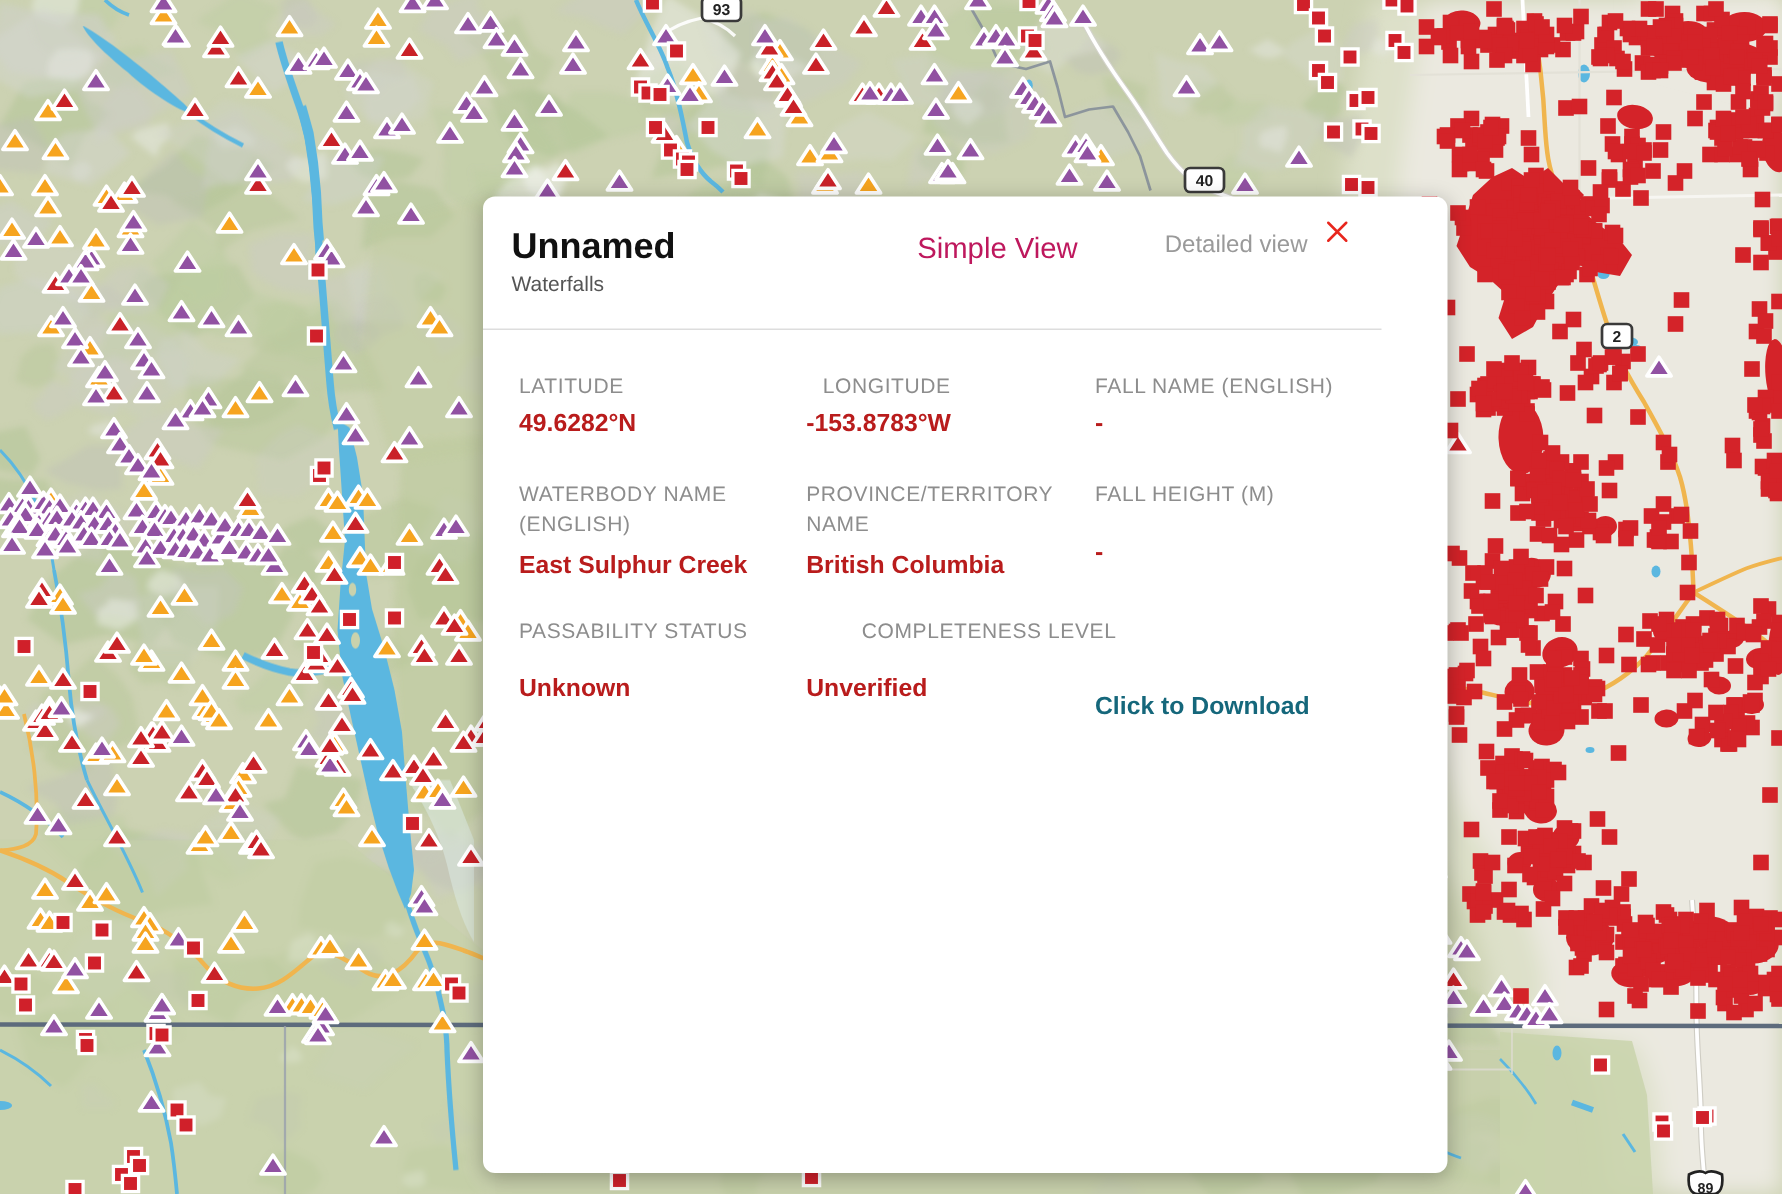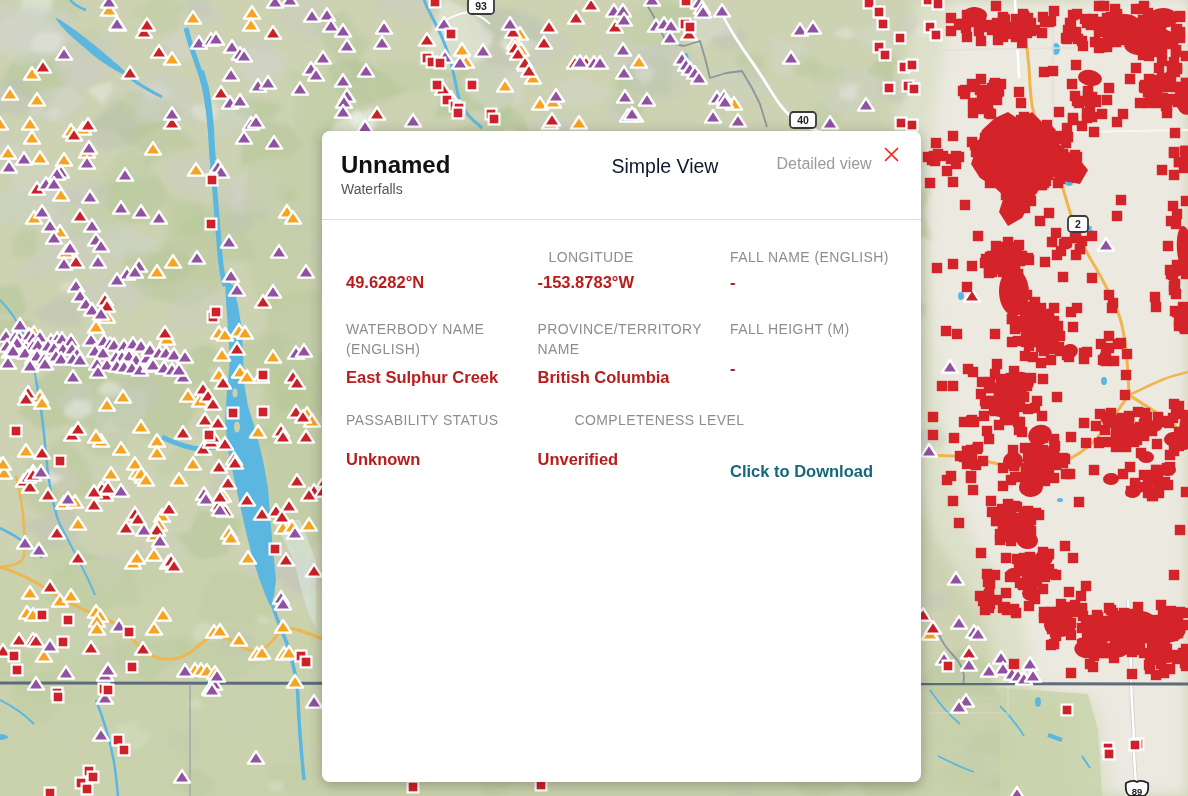--- a/index.html
+++ b/index.html
@@ -1,18 +1,18 @@
 <!DOCTYPE html>
 <html><head><meta charset="utf-8">
 <style>
 html,body{margin:0;padding:0;}
 body{width:1188px;height:796px;overflow:hidden;font-family:"Liberation Sans",sans-serif;}
 .stage{position:relative;width:1020px;height:796px;border-radius:23px;}
 .map{position:absolute;left:0;top:0;}
-.modal{position:absolute;left:321.5px;top:130.5px;width:599px;height:651px;background:#fff;border-radius:8px;box-shadow:0 3px 14px rgba(0,0,0,0.28);}
+.modal{position:absolute;left:321.5px;top:130.5px;width:599px;height:651px;background:#fff;border-radius:8px;box-shadow:0 3px 14px rgba(0,0,0,0.28);padding-left:44px;}
 .ab{position:absolute;white-space:nowrap;}
 .lab{font-size:14px;letter-spacing:0.4px;line-height:20.5px;color:#8d8d8d;white-space:normal;width:185px;}
 .val{font-size:16.5px;font-weight:bold;color:#b91c1c;}
 .link{color:#15677b;text-align:center;}
 </style></head>
 <body>
 <div class="stage">
 <div class="map"><svg width="1188" height="796" viewBox="0 0 1188 796">
 <rect width="1188" height="796" fill="#ccd2b2"></rect>
 <defs>
@@ -2320,26 +2320,27 @@
           <text x="1078" y="227.8" font-family="Liberation Sans, sans-serif" font-size="10.5" font-weight="bold" fill="#222" text-anchor="middle">2</text>
         </g>
 <g>
           <path d="M1126,783 C1130,781 1134,780 1137,782 C1140,780 1144,781 1148,783 C1149,791 1147,796 1142,796 L1132,796 C1127,796 1125,791 1126,783 Z" fill="#fff" stroke="#222" stroke-width="1.8"></path>
           <text x="1137" y="795" font-family="Liberation Sans, sans-serif" font-size="9.5" font-weight="bold" fill="#222" text-anchor="middle">89</text>
         </g>
 </svg></div>
 <div class="modal">
   <div class="ab" style="left:19.5px;top:20px;font-size:24px;font-weight:bold;color:#111;">Unnamed</div>
   <div class="ab" style="left:19.5px;top:50px;font-size:14px;color:#555;">Waterfalls</div>
-  <div class="ab" style="left:290px;top:24px;font-size:19.5px;color:#0f172a;">Simple View</div>
+  <div class="ab" style="left:290px;top:24px;font-size:19.5px;color:#be185d;">Simple View</div>
   <div class="ab" style="left:417px;top:24px;font-size:16px;color:#9a9a9a;margin-left:38px;">Detailed view</div>
   <svg class="ab" style="left:562px;top:16px;" width="15" height="15" viewBox="0 0 15 15">
         <path d="M1.5,1.5 L13.5,13.5 M13.5,1.5 L1.5,13.5" stroke="#e8261d" stroke-width="1.7" stroke-linecap="round"></path>
       </svg>
   <div class="ab" style="left:0;top:88px;width:599px;border-top:1px solid #ddd;"></div>
+  <div class="ab lab" style="left:24.5px;top:116px;">LATITUDE</div>
   <div class="ab lab" style="left:227px;top:116px;">LONGITUDE</div>
   <div class="ab lab" style="left:408.5px;top:116px;">FALL NAME (ENGLISH)</div>
   <div class="ab val" style="left:24.5px;top:142.5px;">49.6282°N</div>
   <div class="ab val" style="left:216px;top:142.5px;">-153.8783°W</div>
   <div class="ab val" style="left:408.5px;top:142.5px;">-</div>
   <div class="ab lab" style="left:24.5px;top:188px;">WATERBODY NAME (ENGLISH)</div>
   <div class="ab lab" style="left:216px;top:188px;">PROVINCE/TERRITORY NAME</div>
   <div class="ab lab" style="left:408.5px;top:188px;">FALL HEIGHT (M)</div>
   <div class="ab val" style="left:24.5px;top:237.5px;">East Sulphur Creek</div>
   <div class="ab val" style="left:216px;top:237.5px;">British Columbia</div>

